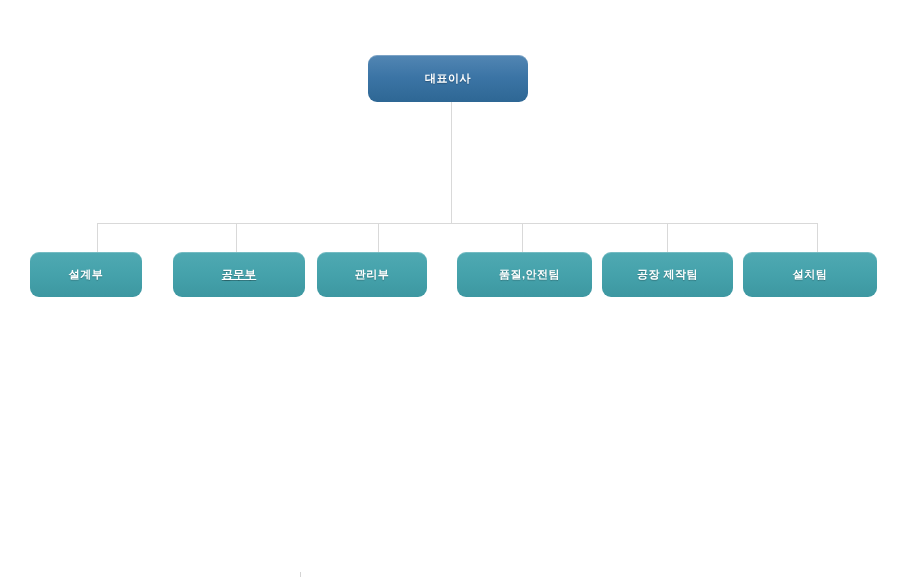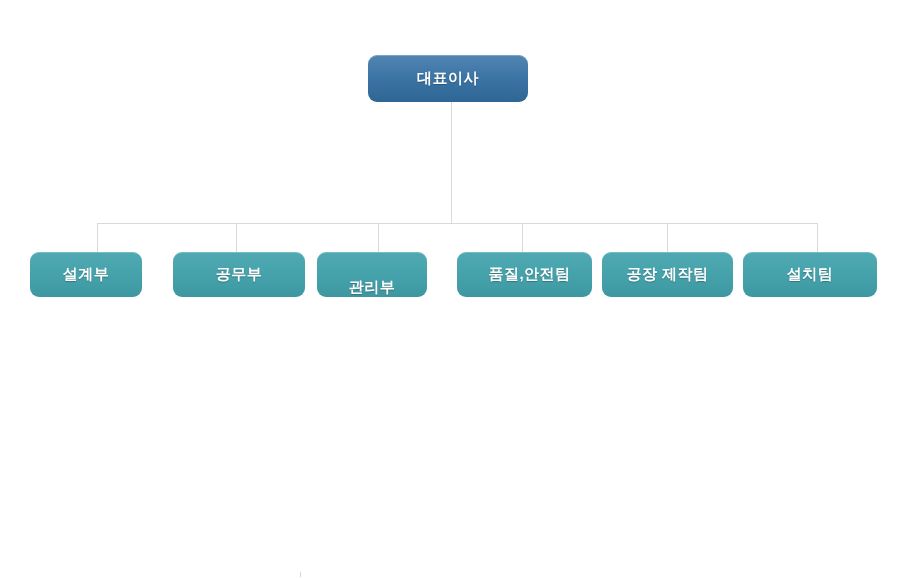--- a/index.html
+++ b/index.html
@@ -15,21 +15,21 @@
     overflow: hidden;
     font-family: "Liberation Sans", "DejaVu Sans", sans-serif;
   }
   .box {
     position: absolute;
     display: flex;
     align-items: center;
     justify-content: center;
     color: var(--text, #ffffff);
     font-weight: bold;
-    font-size: 15px;
+    font-size: 11px;
     letter-spacing: 0.5px;
     text-shadow: 0 1px 1px rgba(0,0,0,0.25);
     border-radius: 9px;
     box-sizing: border-box;
   }
   .box.root {
     left: 368px;
     top: 55px;
     width: 160px;
     height: 47px;
@@ -42,22 +42,22 @@
   .box.dept {
     top: 252px;
     height: 45px;
     background: linear-gradient(180deg,
       var(--dept-top, #4fa9b2) 0%,
       var(--dept-mid, #45a2ab) 50%,
       var(--dept-bottom, #3d97a1) 100%);
     box-shadow: inset 0 1px 0 rgba(255,255,255,0.22);
   }
   .d1 { left: 30px;  width: 112px; }
-  .d2 { left: 173px; width: 132px; }
-  .d3 { left: 317px; width: 110px; align-items: flex-end; }
+  .d2 { left: 173px; width: 132px; text-decoration: underline; }
+  .d3 { left: 317px; width: 110px; }
   .d4 { left: 457px; width: 135px; padding-left: 10px; }
   .d5 { left: 602px; width: 131px; align-items: center; }
   .d6 { left: 743px; width: 134px; }
 
   .line {
     position: absolute;
     background: var(--connector, #d9d9d9);
   }
   .stem  { left: 451px; top: 102px; width: 1px; height: 121px; }
   .hline { left: 97px;  top: 223px; width: 721px; height: 1px; }

